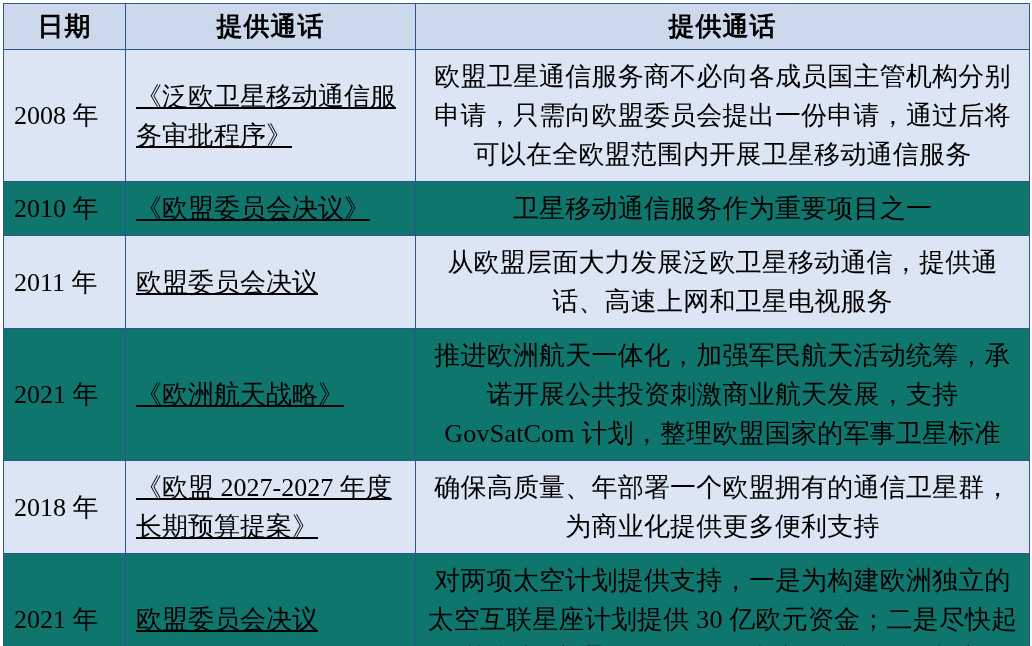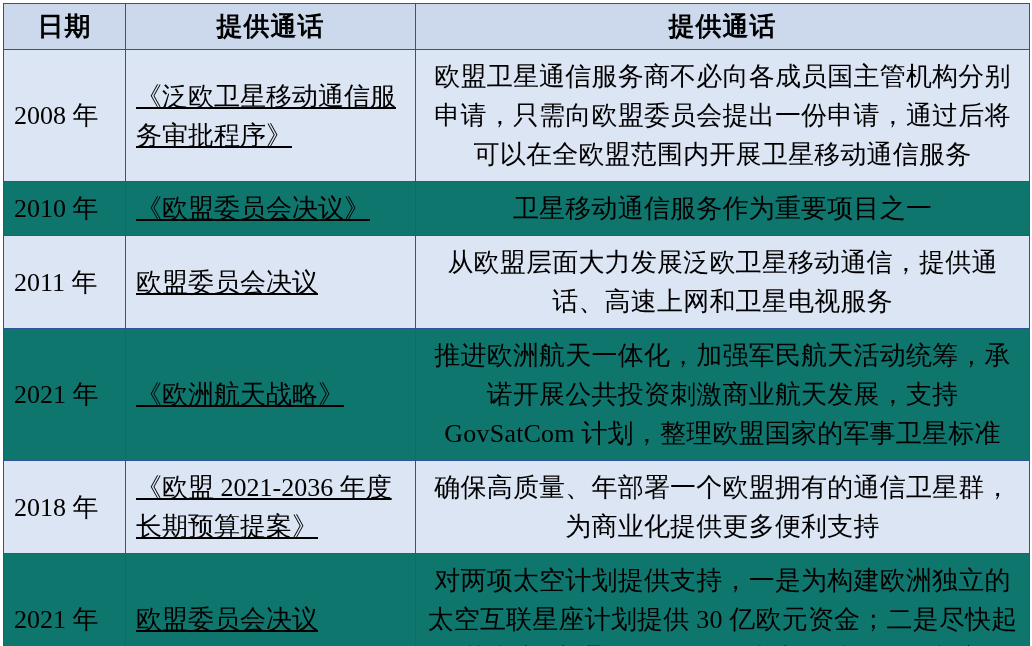--- a/index.html
+++ b/index.html
@@ -100,21 +100,21 @@
         <td class="cell-name">欧盟委员会决议</td>
         <td class="cell-content">从欧盟层面大力发展泛欧卫星移动通信，提供通话、高速上网和卫星电视服务</td>
       </tr>
       <tr class="row-plain">
         <td class="cell-date">2021 年</td>
         <td class="cell-name">《欧洲航天战略》</td>
         <td class="cell-content">推进欧洲航天一体化，加强军民航天活动统筹，承诺开展公共投资刺激商业航天发展，支持 GovSatCom 计划，整理欧盟国家的军事卫星标准</td>
       </tr>
       <tr class="row-shade">
         <td class="cell-date">2018 年</td>
-        <td class="cell-name">《欧盟 2021-2036 年度长期预算提案》</td>
+        <td class="cell-name">《欧盟 2027-2027 年度长期预算提案》</td>
         <td class="cell-content">确保高质量、年部署一个欧盟拥有的通信卫星群，为商业化提供更多便利支持</td>
       </tr>
       <tr class="row-plain">
         <td class="cell-date">2021 年</td>
         <td class="cell-name">欧盟委员会决议</td>
         <td class="cell-content">对两项太空计划提供支持，一是为构建欧洲独立的太空互联星座计划提供 30 亿欧元资金；二是尽快起草太空“交通规则”，引领太空领域规则的制定</td>
       </tr>
     </tbody>
   </table>
 </div>

